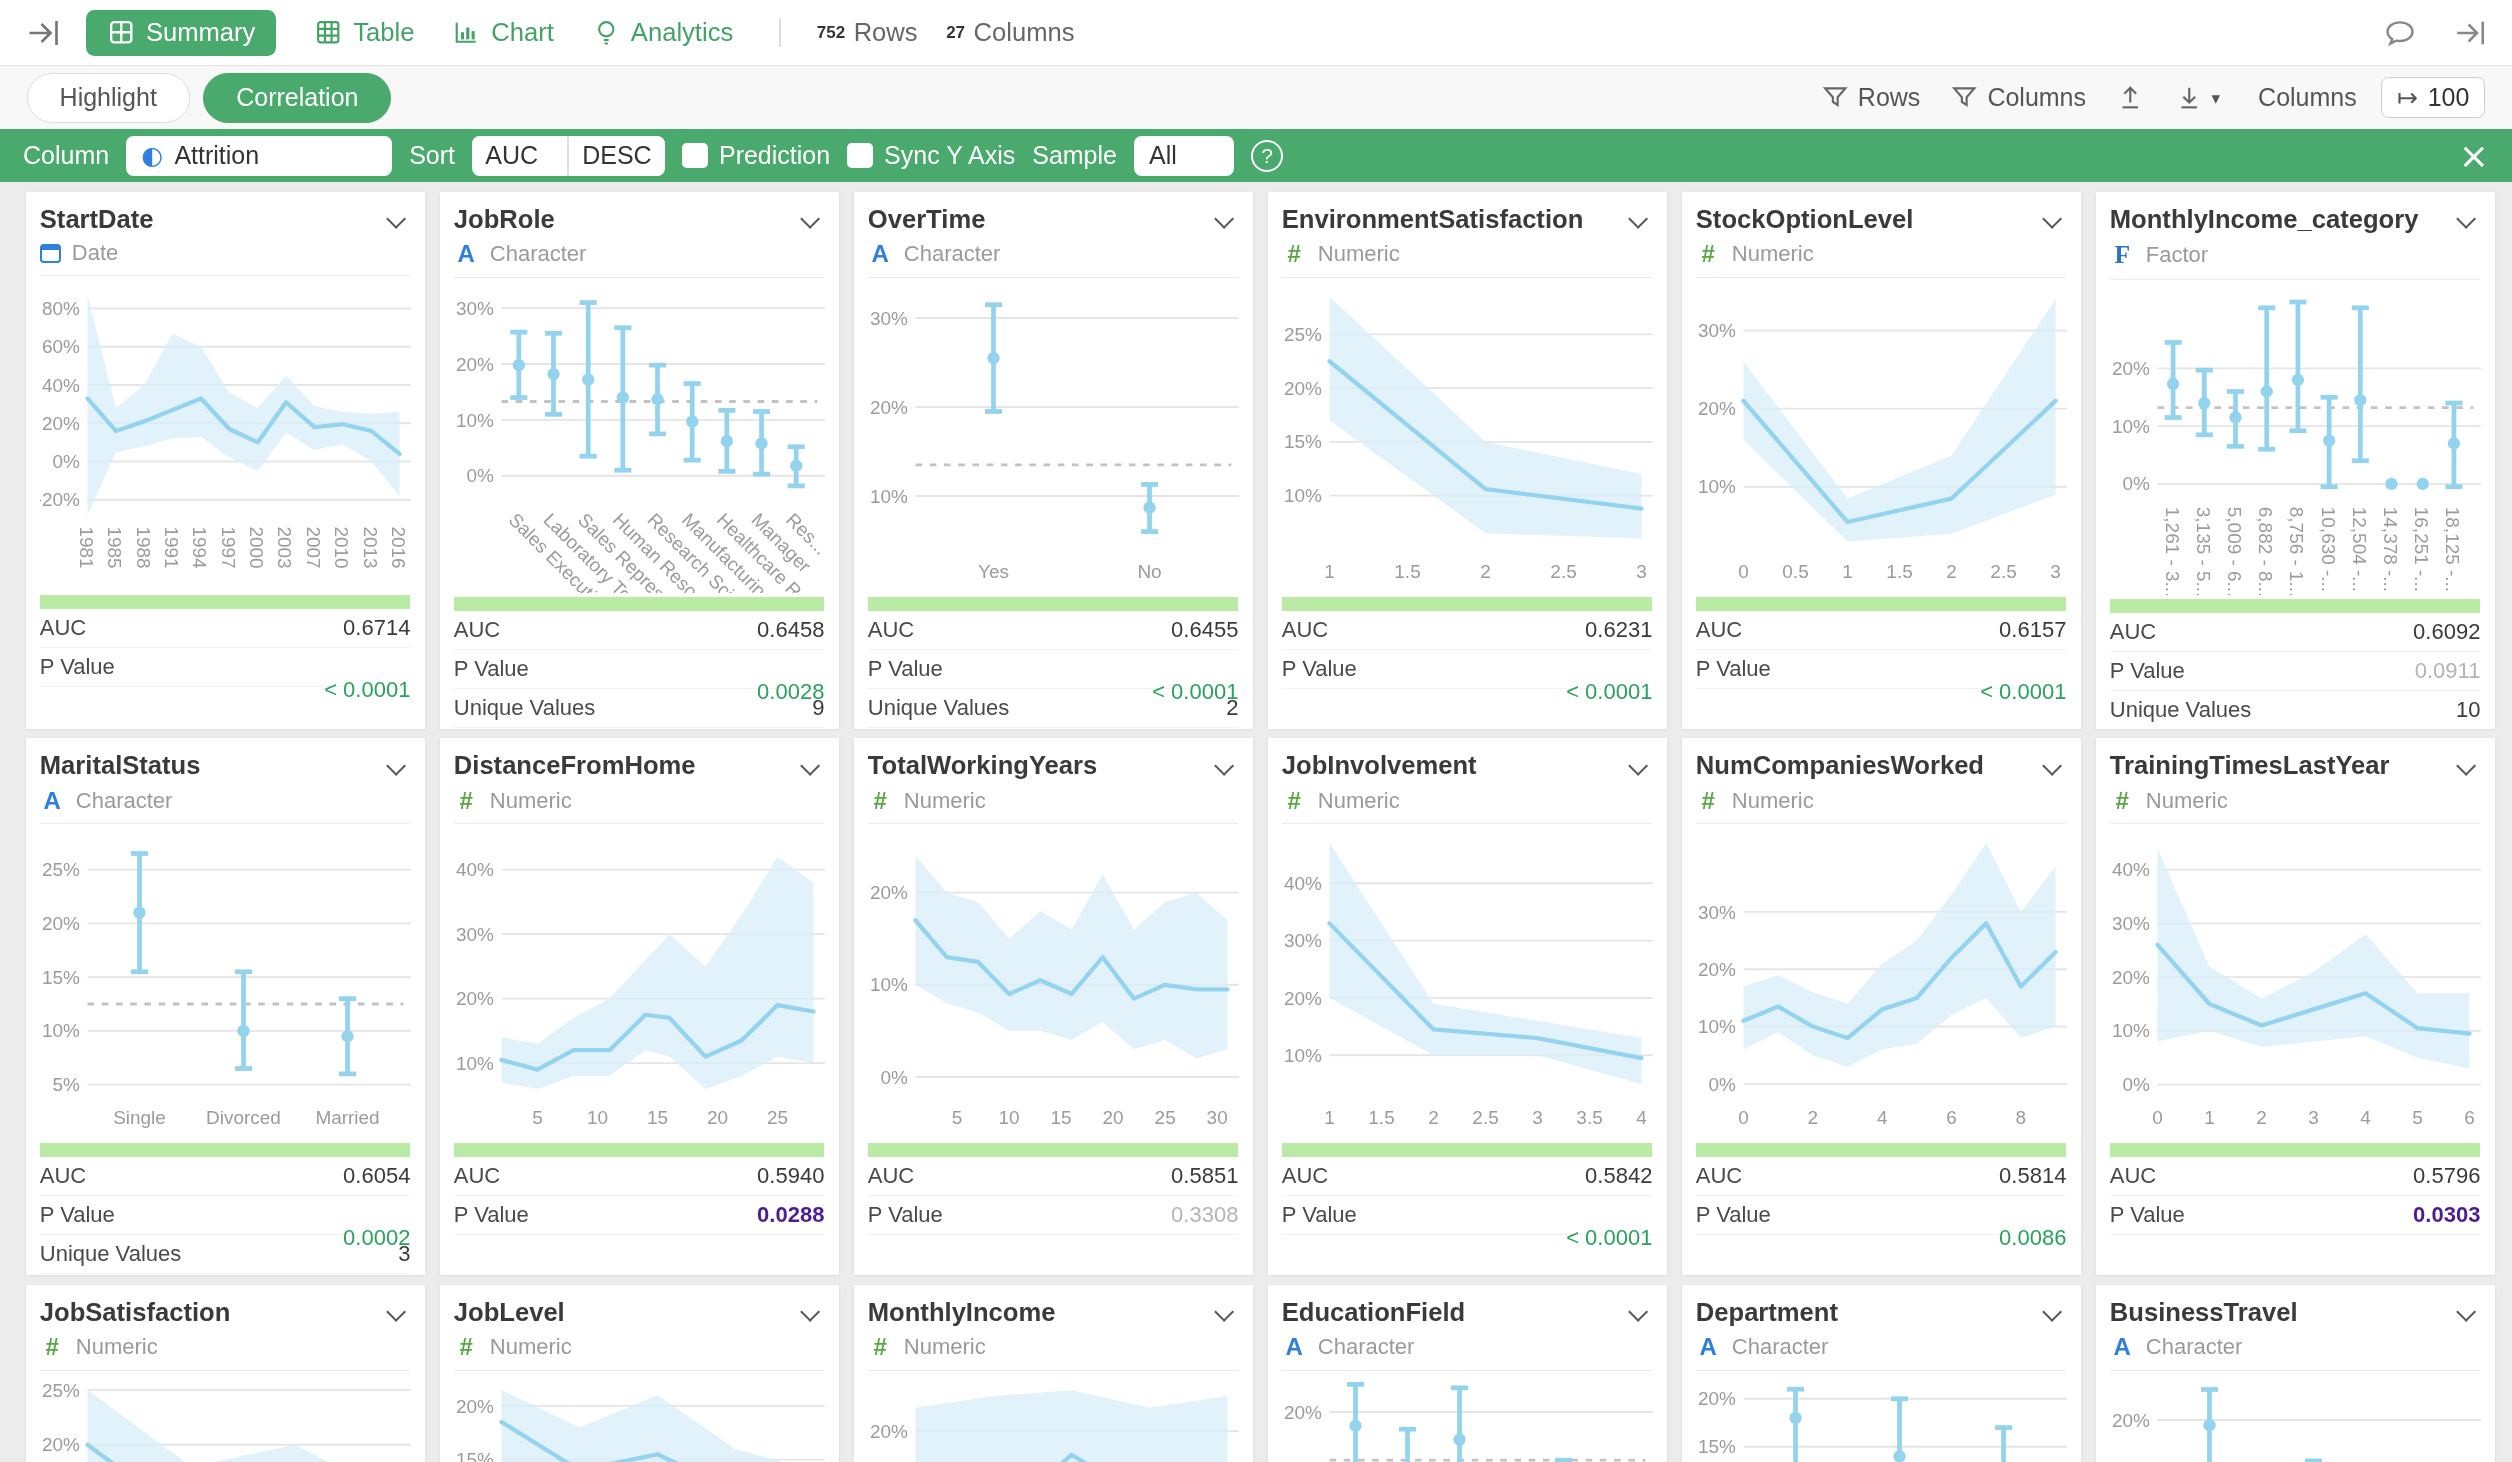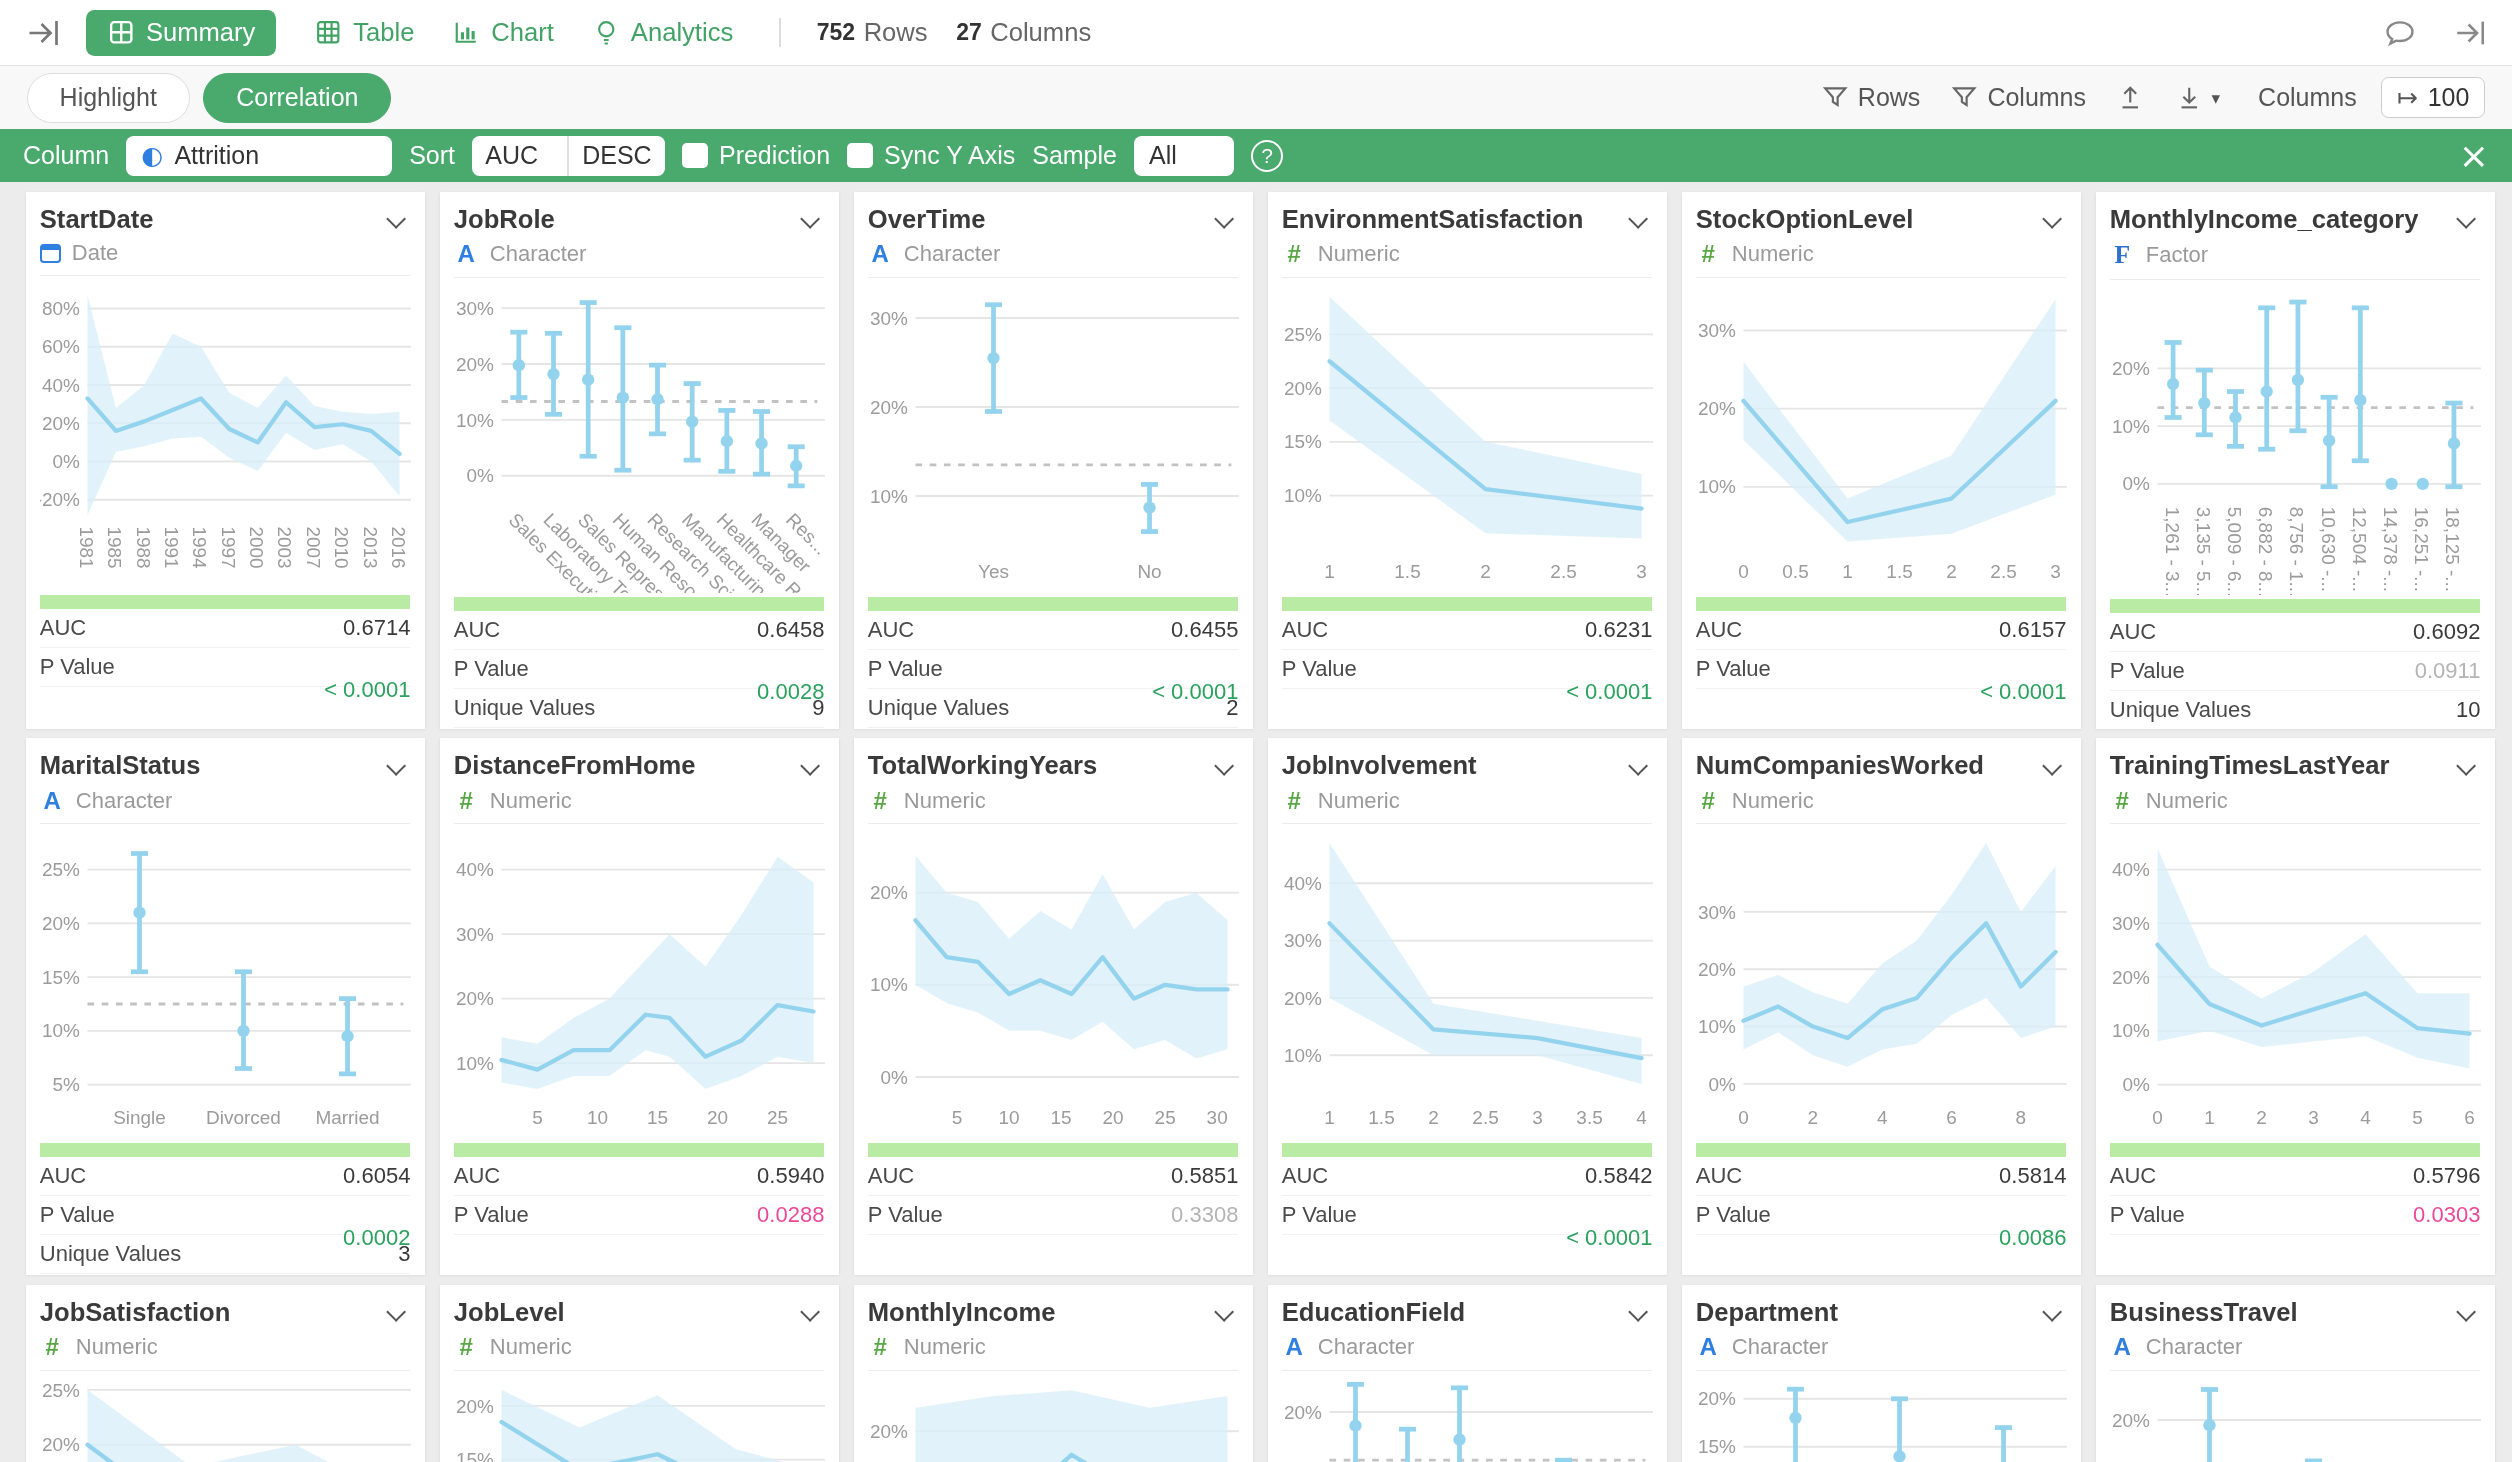--- a/index.html
+++ b/index.html
@@ -10,21 +10,21 @@
   .topbar { height:66px; background:#fff; border-bottom:0.9px solid #e2e2e2;
     display:flex; align-items:center; padding:0 25px; }
   .icon { display:inline-block; vertical-align:middle; }
   .collapse-btn { color:#777; width:36px; height:36px; margin-right:25px; cursor:pointer; }
   .tab { display:flex; align-items:center; gap:10.4px; color:#43a266; font-size:25.6px;
     margin-right:38px; cursor:pointer; white-space:nowrap; }
   .tab .icon { width:28.5px; height:28.5px; color:#43a266; }
   .tab.active { background:#4aa96c; color:#fff; border-radius:8.5px; padding:8.5px 21px; }
   .tab.active .icon { color:#fff; }
   .top-divider { width:1.9px; height:28.5px; background:#ddd; margin:0 36px 0 7.6px; }
-  .count-num { font-weight:bold; color:#333; font-size:23px; }
+  .count-num { font-weight:bold; color:#333; font-size:17px; }
   .count-lbl { color:#666; font-size:25.6px; margin:0 28.5px 0 8.5px; }
   .top-right { margin-left:auto; display:flex; align-items:center; gap:36px; color:#888; }
   .top-right .icon { width:34px; height:34px; cursor:pointer; }
 
   
   .toolbar { height:63px; background:#f8f8f8; display:flex; align-items:center; padding:0 26.6px; }
   .pill { border-radius:948px; padding:9.5px 32px; font-size:25px; cursor:pointer; }
   .pill.ghost { background:#fff; border:1.9px solid #ddd; color:#555; }
   .pill.solid { background:#4aa96c; border:1.9px solid #4aa96c; color:#fff; margin-left:13.3px; }
   .tb-right { margin-left:auto; display:flex; align-items:center; gap:15px; color:#555; font-size:25px; }
@@ -70,21 +70,21 @@
     border-radius:3.8px; }
   svg.chart { display:block; margin-top:1.9px; }
   .tick { font-family:"Liberation Sans", sans-serif; font-size:20px; fill:#9b9b9b; }
   .auc-bar { height:14.2px; margin-top:3.8px; }
   .auc-fill { height:100%; background:#b9eba5; }
   .stat-row { display:flex; justify-content:space-between; align-items:center; height:39px;
     border-bottom:1.9px solid #f1f1f1; font-size:22px; }
   .stat-label { color:#4a4a4a; }
   .stat-value { color:#3a3a3a; }
   .stat-value.green  { color:#2ba15e;margin-top:46px; }
-  .stat-value.orange { color:#ec4899; }
+  .stat-value.orange { color:#4c1d95;font-weight:bold; }
   .stat-value.gray   { color:#b4b4b4; }
 </style>
 </head>
 <body>
 
 <div class="topbar">
   <svg class="icon collapse-btn" viewBox="0 0 24 24" fill="none" stroke="currentColor" stroke-width="1.8">
     <path d="M3 12h13M11 6l6 6-6 6"></path>
       <path d="M21 4v16"></path>
   </svg>

